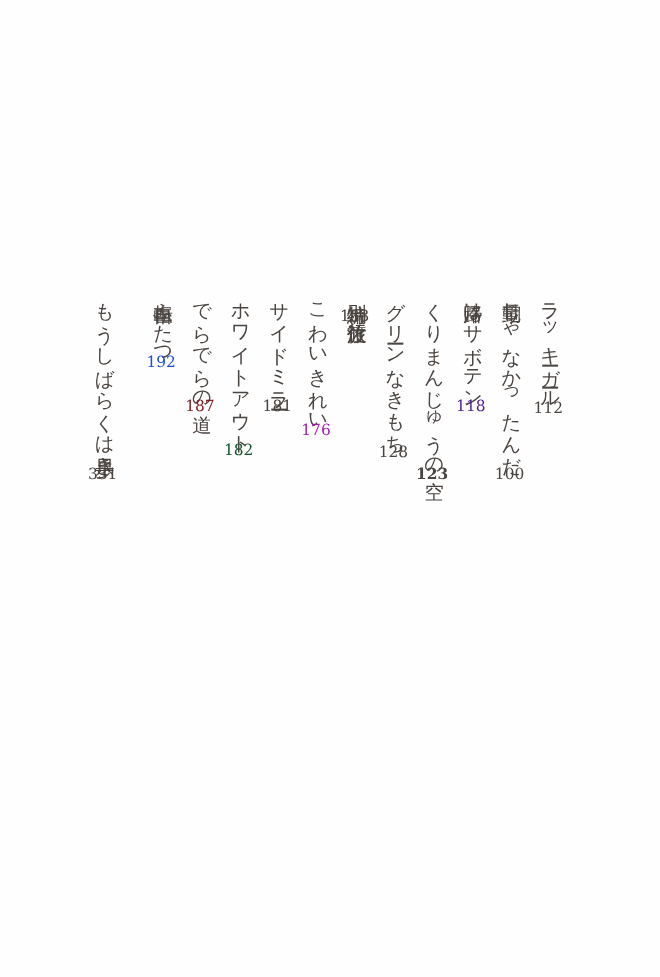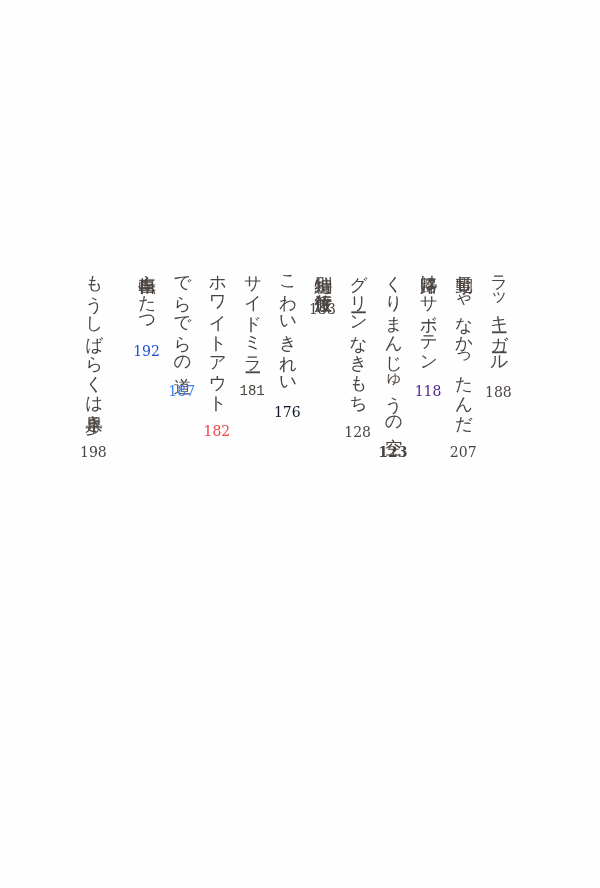--- a/index.html
+++ b/index.html
@@ -40,41 +40,40 @@
   .toc-title {
     writing-mode: vertical-rl;
     text-orientation: mixed;
     font-size: 17.6px;
     line-height: 1;
     letter-spacing: 0;
     color: #4a4440;
     white-space: pre;
   }
   .toc-page-num {
-    margin-top: 21px;
     font-size: 14px;
     line-height: 1;
     color: #4a4440;
     writing-mode: horizontal-tb;
     text-align: center;
   }
 </style>
 </head>
 <body style="background: rgb(254, 254, 254);">
 
 <div class="page">
   <div class="toc" id="toc">
   <div class="toc-column">
     <div class="toc-title" style="color: rgb(74, 68, 64);">ラッキーガール</div>
-    <div class="toc-page-num" style="color: rgb(74, 68, 64);">188</div>
+    <div class="toc-page-num" style="color: rgb(74, 68, 64);">112</div>
   </div>
 
   <div class="toc-column">
     <div class="toc-title" style="color: rgb(74, 68, 64);">電動じゃなかったんだ</div>
-    <div class="toc-page-num" style="color: rgb(74, 68, 64);">207</div>
+    <div class="toc-page-num" style="color: rgb(74, 68, 64);">100</div>
   </div>
 
   <div class="toc-column">
     <div class="toc-title" style="color: rgb(74, 68, 64);">帰路はサボテン</div>
     <div class="toc-page-num" style="color: #4c1d95;">118</div>
   </div>
 
   <div class="toc-column">
     <div class="toc-title" style="color: rgb(74, 68, 64);">くりまんじゅうの空</div>
     <div class="toc-page-num" style="color: rgb(74, 68, 64); font-weight: bold;">123</div>
@@ -85,41 +84,41 @@
     <div class="toc-page-num" style="color: rgb(74, 68, 64); text-align: right;">128</div>
   </div>
 
   <div class="toc-column">
     <div class="toc-title" style="color: rgb(74, 68, 64);">特別編　佐渡旅行</div>
     <div class="toc-page-num" style="color: rgb(74, 68, 64);">133</div>
   </div>
 
   <div class="toc-column">
     <div class="toc-title" style="color: rgb(74, 68, 64);">こわいきれい</div>
-    <div class="toc-page-num" style="color: #0f172a;">176</div>
+    <div class="toc-page-num" style="color: #a21caf;">176</div>
   </div>
 
   <div class="toc-column">
     <div class="toc-title" style="color: rgb(74, 68, 64);">サイドミラー</div>
-    <div class="toc-page-num" style="color: rgb(74, 68, 64); font-family: Liberation Mono, monospace;">181</div>
+    <div class="toc-page-num" style="color: rgb(74, 68, 64);">181</div>
   </div>
 
   <div class="toc-column">
     <div class="toc-title" style="color: rgb(74, 68, 64);">ホワイトアウト</div>
-    <div class="toc-page-num" style="color: #ef4444;">182</div>
+    <div class="toc-page-num" style="color: #14532d;">182</div>
   </div>
 
   <div class="toc-column">
     <div class="toc-title" style="color: rgb(74, 68, 64);">でらでらの道</div>
-    <div class="toc-page-num" style="color: #3b82f6;">187</div>
+    <div class="toc-page-num" style="color: #7f1d1d;">187</div>
   </div>
 
   <div class="toc-column">
     <div class="toc-title" style="color: rgb(74, 68, 64);">自転車ふたつ</div>
     <div class="toc-page-num" style="color: #1d4ed8;">192</div>
   </div>
 
   <div class="toc-column">
     <div class="toc-title" style="color: rgb(74, 68, 64);">もうしばらくは早歩き</div>
-    <div class="toc-page-num" style="color: rgb(74, 68, 64);">198</div>
+    <div class="toc-page-num" style="color: rgb(74, 68, 64);">331</div>
   </div>
 </div>
 </div>
 
 </body></html>

